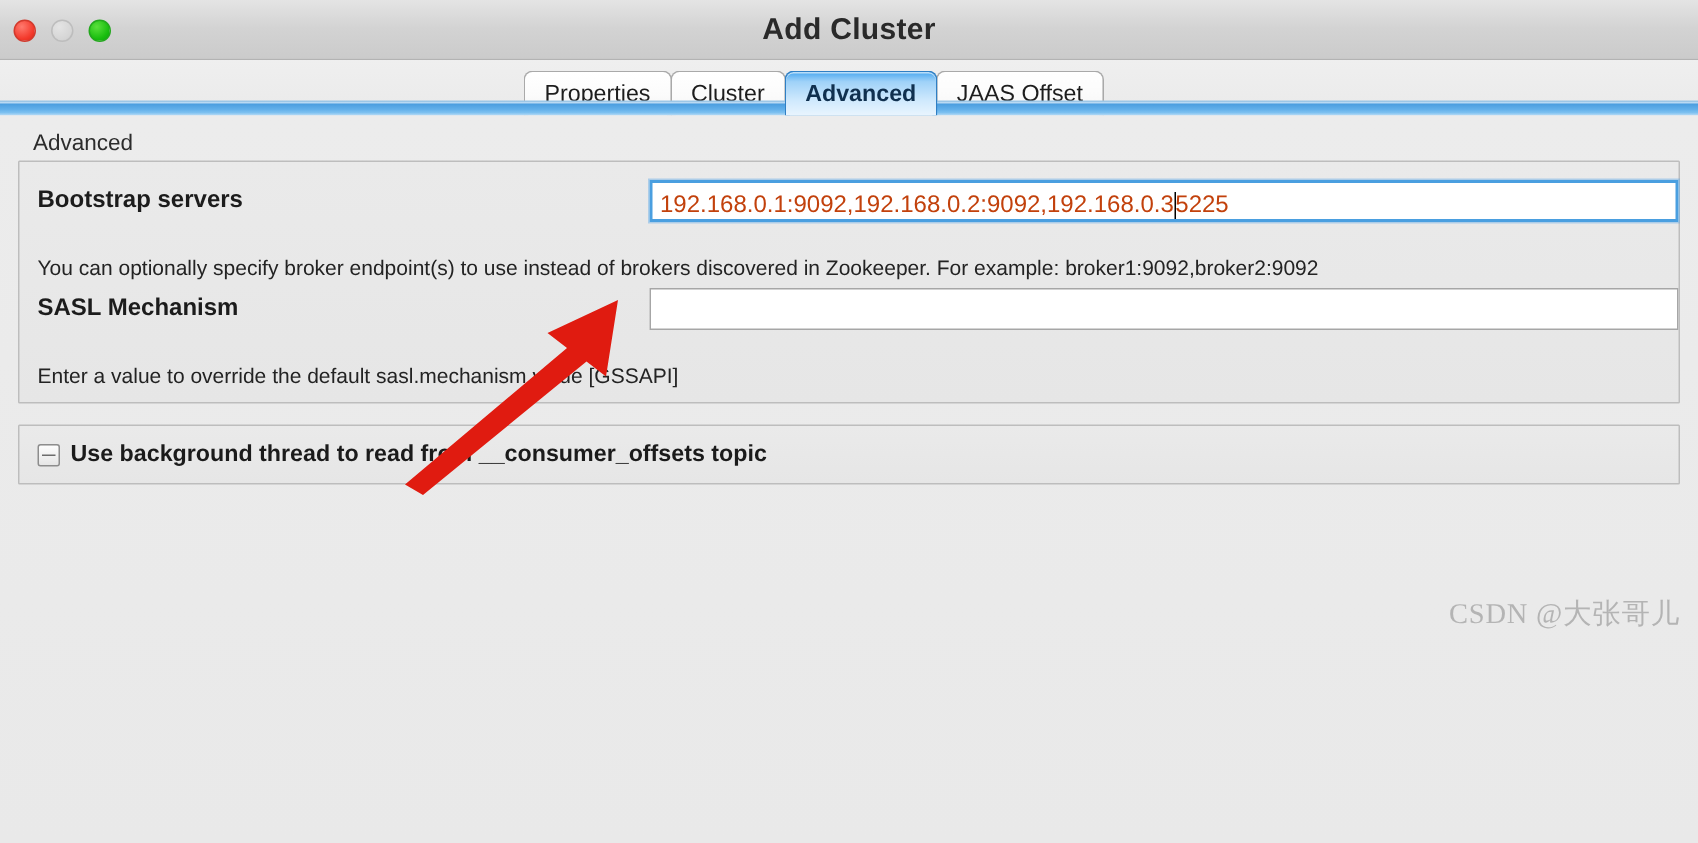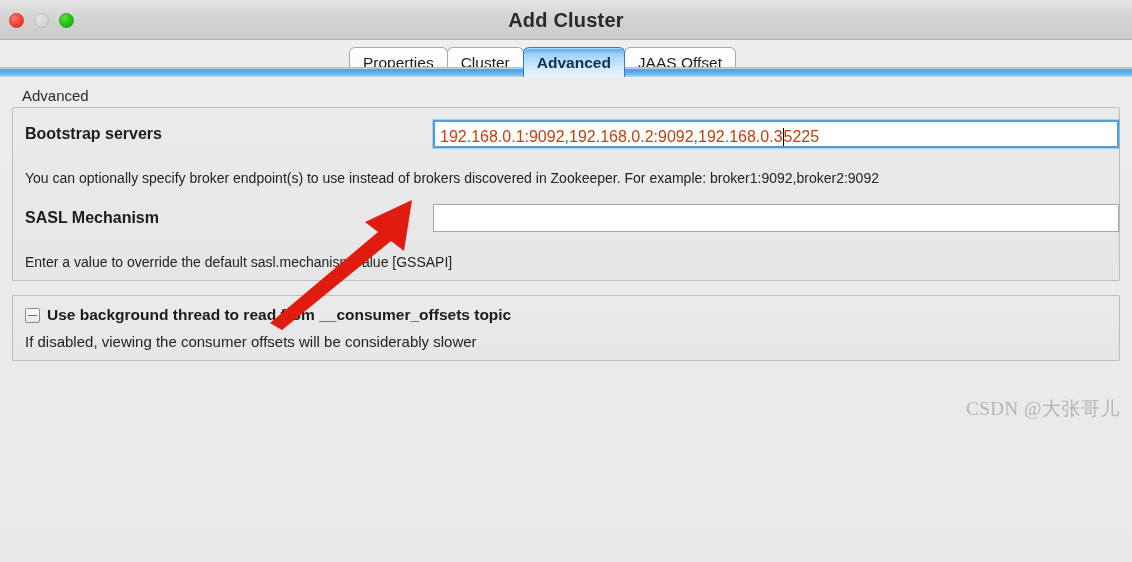--- a/index.html
+++ b/index.html
@@ -293,40 +293,39 @@
           <div class="field-label">Bootstrap servers</div>
           <div class="text-input focused">
             <span>192.168.0.1:9092,192.168.0.2:9092,192.168.0.3</span>
               <span class="caret"></span>
               <span>5225</span>
           </div>
         </div>
 
         <div class="help-text">You can optionally specify broker endpoint(s) to use instead of brokers discovered in Zookeeper. For example: broker1:9092,broker2:9092</div>
 
-        <div class="field-row" style="margin-top:16px;">
+        <div class="field-row" style="margin-top:4px;">
           <div class="field-label">SASL Mechanism</div>
           <div class="text-input">
             <span></span>
           </div>
         </div>
 
         <div class="help-text">Enter a value to override the default sasl.mechanism value [GSSAPI]</div>
       </div>
     </div>
 
     <div class="group">
       <div class="group-box">
         <div class="check-row">
           <span class="checkbox">
             <span class="dash"></span>
           </span>
           <span class="check-label">Use background thread to read from __consumer_offsets topic</span>
         </div>
-        <div class="sub-note">If disabled, viewing the consumer offsets will be considerably slower</div>
       </div>
     </div>
 
     <svg id="annotation-arrow" viewBox="0 0 175 135">
       <defs></defs>
       <polygon points="10,128 118,37 105,27 152,5 144,56 131,46 22,135" fill="#e01b10"></polygon>
     </svg>
 
   </div>
 

